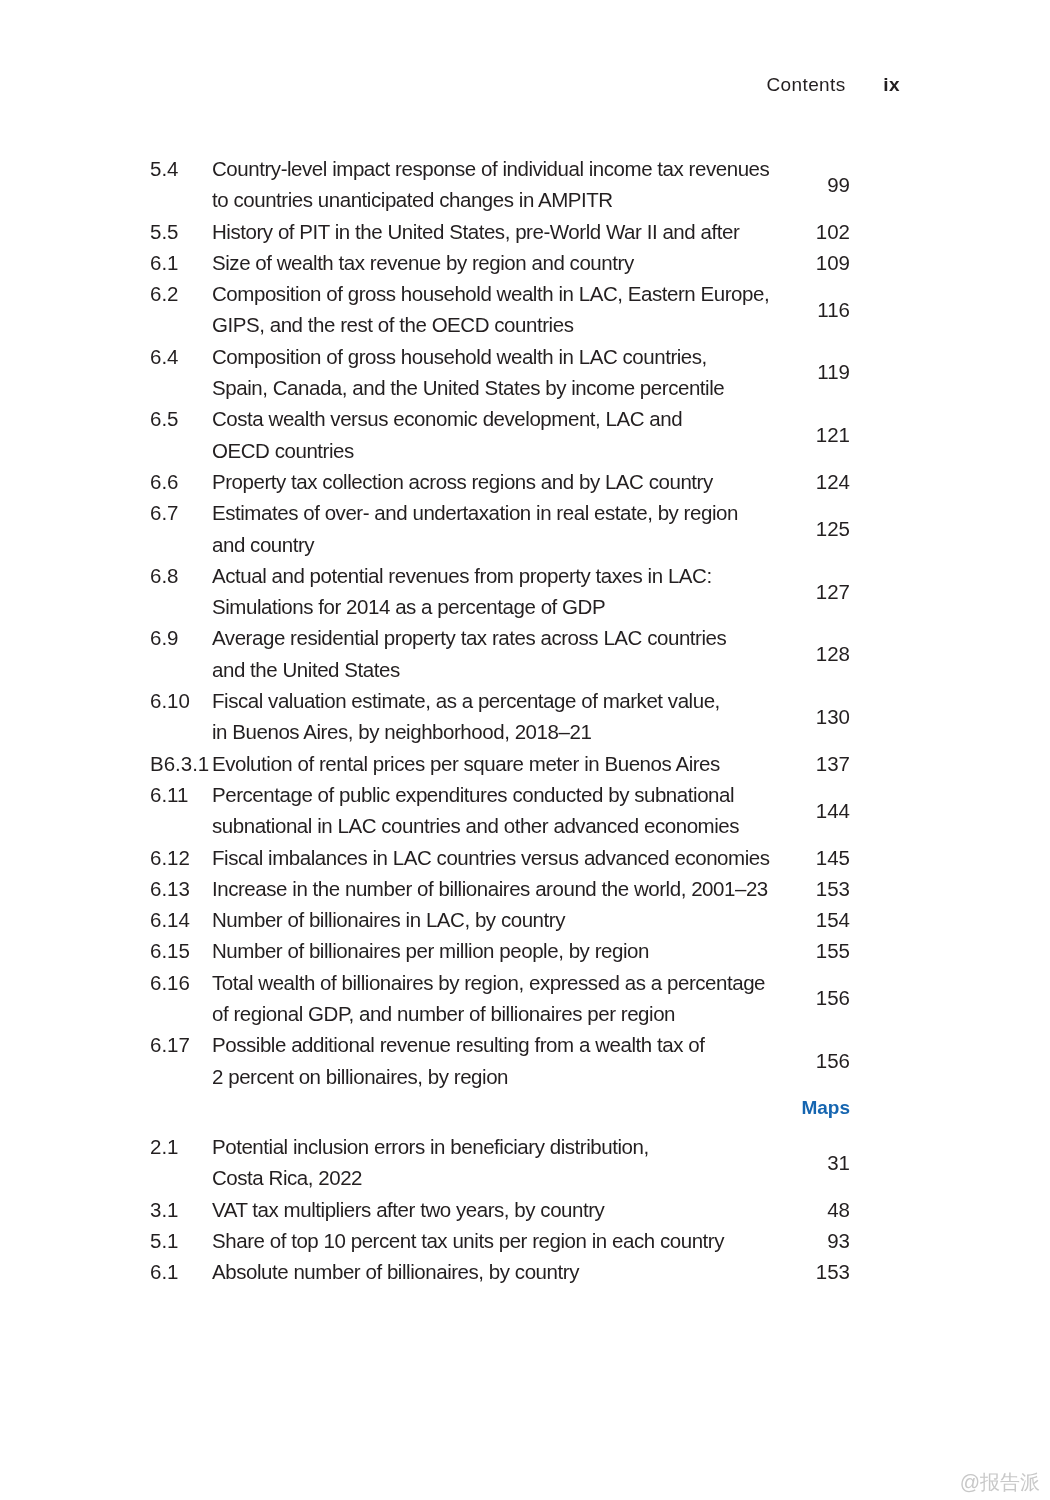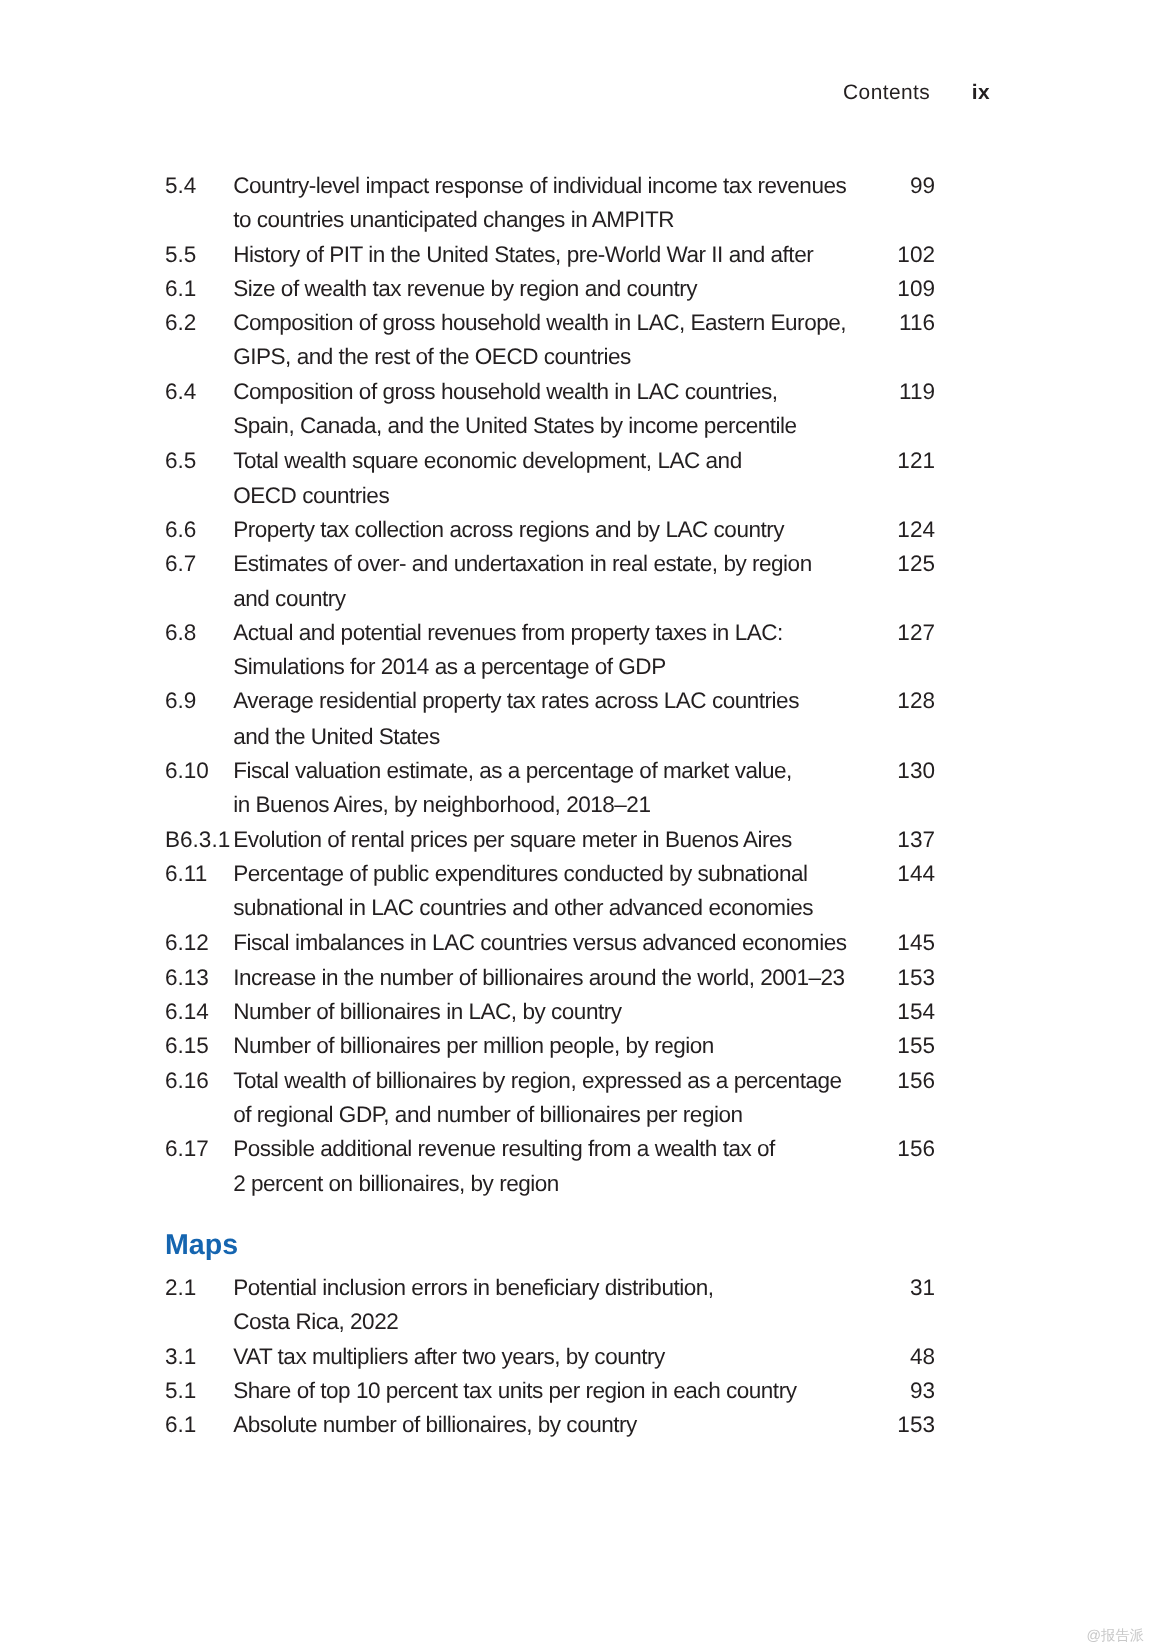--- a/index.html
+++ b/index.html
@@ -32,51 +32,51 @@
       margin-top: 48px;
     }
     .toc {
       position: absolute;
       left: 150px;
       top: 153px;
       width: 700px;
     }
     .toc-row {
       display: flex;
-      align-items: flex-start;
+      align-items: center;
       font-size: 20.5px;
       line-height: 31.3px;
     }
     .toc-num {
       width: 62px;
       flex: 0 0 62px;
       align-self: flex-start;
     }
     .toc-title {
       flex: 1 1 auto;
       padding-right: 10px;
       letter-spacing: -0.45px;
     }
     .toc-page {
       flex: 0 0 44px;
       text-align: right;
     }
     .section-heading {
-      font-size: 26px;
+      font-size: 19px;
       font-weight: bold;
       color: #1565b0;
-      margin-top: 24px;
       margin-bottom: 8px;
       line-height: 31px;
+      text-align: right;
     }
     .watermark {
       position: absolute;
       right: 10px;
       bottom: 4px;
-      font-size: 13px;
+      font-size: 20px;
       color: #c8c8c8;
     }
   </style>
 </head>
 <body>
 
 <div class="running-head">
   <span class="rh-title">Contents</span>
   <span class="rh-page">ix</span>
 </div>
@@ -117,21 +117,21 @@
         <span class="toc-num">6.4</span>
         <span class="toc-title">
           <div>Composition of gross household wealth in LAC countries,</div>
           <div>Spain, Canada, and the United States by income percentile</div>
         </span>
         <span class="toc-page">119</span>
       </div>
       <div class="toc-row">
         <span class="toc-num">6.5</span>
         <span class="toc-title">
-          <div>Total wealth square economic development, LAC and</div>
+          <div>Costa wealth versus economic development, LAC and</div>
           <div>OECD countries</div>
         </span>
         <span class="toc-page">121</span>
       </div>
       <div class="toc-row">
         <span class="toc-num">6.6</span>
         <span class="toc-title">
           <div>Property tax collection across regions and by LAC country</div>
         </span>
         <span class="toc-page">124</span>

